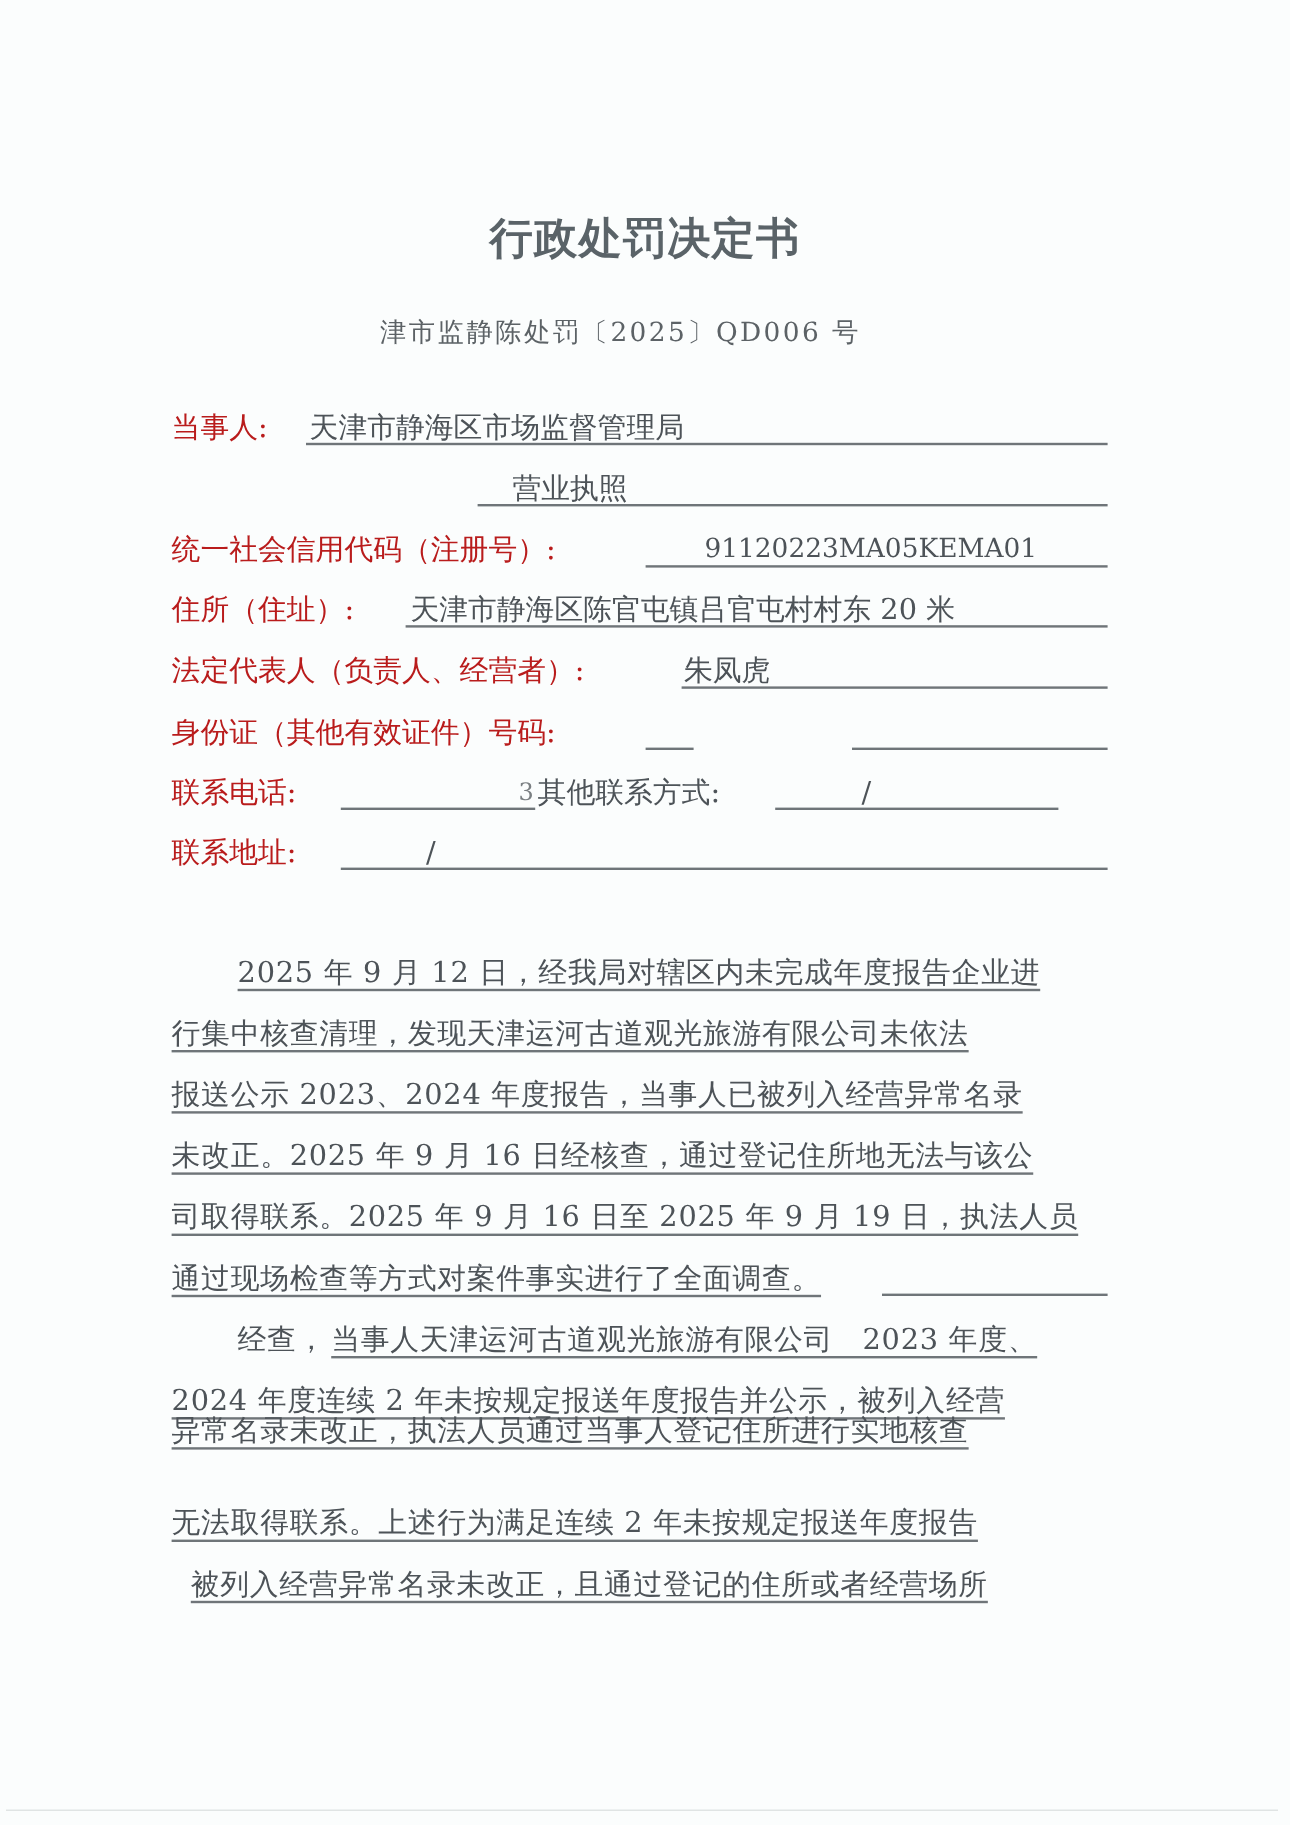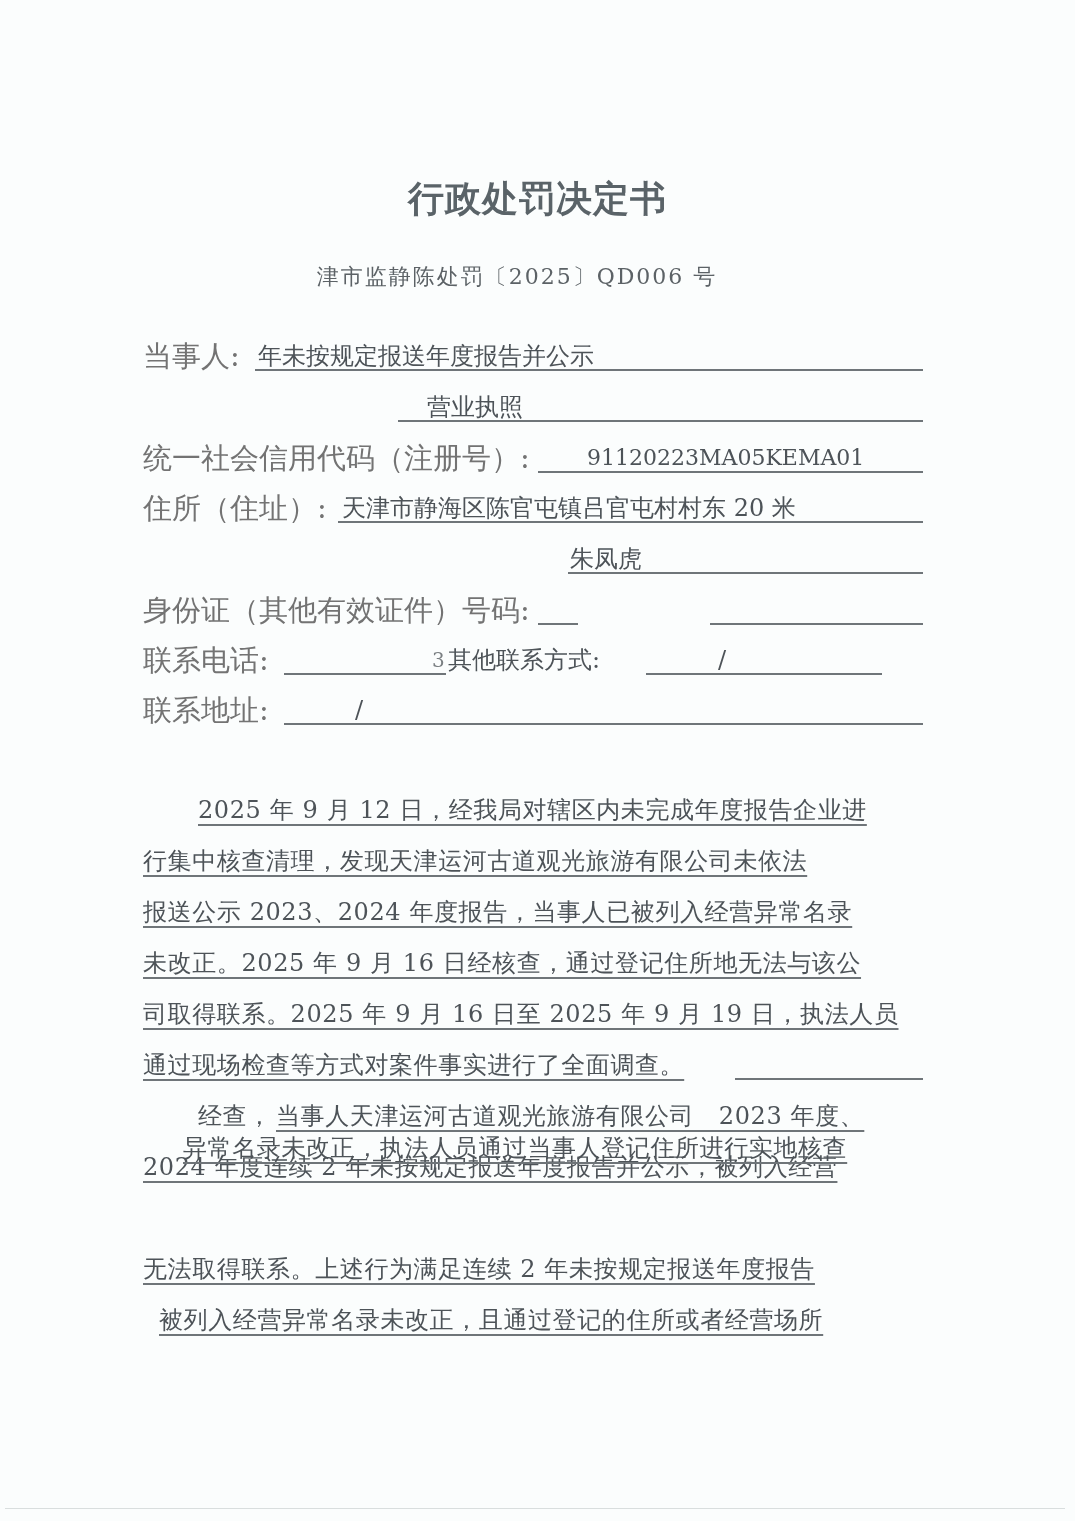--- a/index.html
+++ b/index.html
@@ -38,23 +38,23 @@
       top: 262px;
       text-align: center;
       font-size: 22px;
       letter-spacing: 2px;
       color: #5c6266;
     }
     .field {
       position: absolute;
       left: 143px;
       height: 40px;
-      font-size: 29px;
+      font-size: 24px;
       line-height: 40px;
-      color: #737373;
+      color: #b91c1c;
       white-space: nowrap;
     }
     .field .lbl { display: inline-block; }
     .uline {
       position: absolute;
       height: 0;
       border-bottom: 2px solid #6f7579;
     }
     .val {
       position: absolute;
@@ -83,38 +83,41 @@
 <body>
 
 <div class="page">
 
   <div class="title l2">行政处罚决定书</div>
   <div class="docno">津市监静陈处罚〔2025〕QD006 号</div>
 
   <div class="field" style="top:336px;">
     <span class="lbl">当事人:</span>
   </div>
-  <span class="val" style="left:258px; top:336px;">年未按规定报送年度报告并公示</span>
+  <span class="val" style="left:258px; top:336px;">天津市静海区市场监督管理局</span>
   <div class="uline" style="left:255px; width:668px; top:369px;"></div>
 
   <span class="val" style="left:427px; top:387px;">营业执照</span>
   <div class="uline" style="left:398px; width:525px; top:420px;"></div>
 
   <div class="field" style="top:438px;">
     <span class="lbl">统一社会信用代码（注册号）:</span>
   </div>
   <span class="val" style="left:587px; top:438px; font-size:22px; letter-spacing:0px;">91120223MA05KEMA01</span>
   <div class="uline" style="left:538px; width:385px; top:471px;"></div>
 
   <div class="field" style="top:488px;">
     <span class="lbl">住所（住址）:</span>
   </div>
   <span class="val" style="left:342px; top:488px;">天津市静海区陈官屯镇吕官屯村村东 20 米</span>
   <div class="uline" style="left:338px; width:585px; top:521px;"></div>
 
+  <div class="field" style="top:539px;">
+    <span class="lbl">法定代表人（负责人、经营者）:</span>
+  </div>
   <span class="val" style="left:570px; top:539px;">朱凤虎</span>
   <div class="uline" style="left:568px; width:355px; top:572px;"></div>
 
   <div class="field" style="top:590px;">
     <span class="lbl">身份证（其他有效证件）号码:</span>
   </div>
   <span class="val" style="left:540px; top:590px;"></span>
   <div class="uline" style="left:538px; width:40px; top:623px;"></div>
   <div class="uline" style="left:710px; width:213px; top:623px;"></div>
 
@@ -141,19 +144,19 @@
     <span class="para-line ul" style="left:143px; top:943px;">未改正。2025 年 9 月 16 日经核查，通过登记住所地无法与该公</span>
     <span class="para-line ul" style="left:143px; top:994px;">司取得联系。2025 年 9 月 16 日至 2025 年 9 月 19 日，执法人员</span>
     <span class="para-line ul" style="left:143px; top:1045px;">通过现场检查等方式对案件事实进行了全面调查。</span>
     <div class="uline" style="left:735px; width:188px; top:1078px;"></div>
   </div>
 
   <div>
     <span class="para-line" style="left:198px; top:1096px;">经查，</span>
     <span class="para-line ul" style="left:276px; top:1096px;">当事人天津运河古道观光旅游有限公司　2023 年度、</span>
     <span class="para-line ul" style="left:143px; top:1147px;">2024 年度连续 2 年未按规定报送年度报告并公示，被列入经营</span>
-    <span class="para-line ul" style="left:143px; top:1128px;margin-left:40px;">异常名录未改正，执法人员通过当事人登记住所进行实地核查</span>
+    <span class="para-line ul" style="left:143px; top:1172px;">异常名录未改正，执法人员通过当事人登记住所进行实地核查</span>
     <span class="para-line ul" style="left:143px; top:1249px;">无法取得联系。上述行为满足连续 2 年未按规定报送年度报告</span>
     <span class="para-line ul" style="left:125px; top:1300px;margin-left:34px;">被列入经营异常名录未改正，且通过登记的住所或者经营场所</span>
   </div>
 
   <div class="bottom-rule"></div>
 </div>
 
 </body></html>

